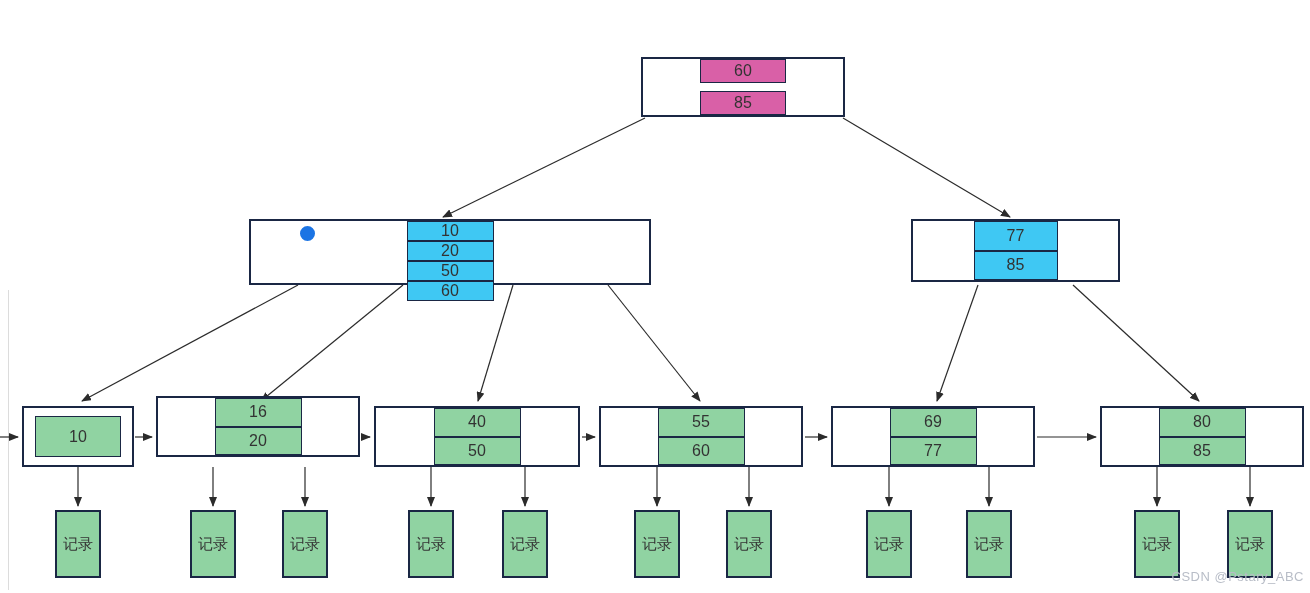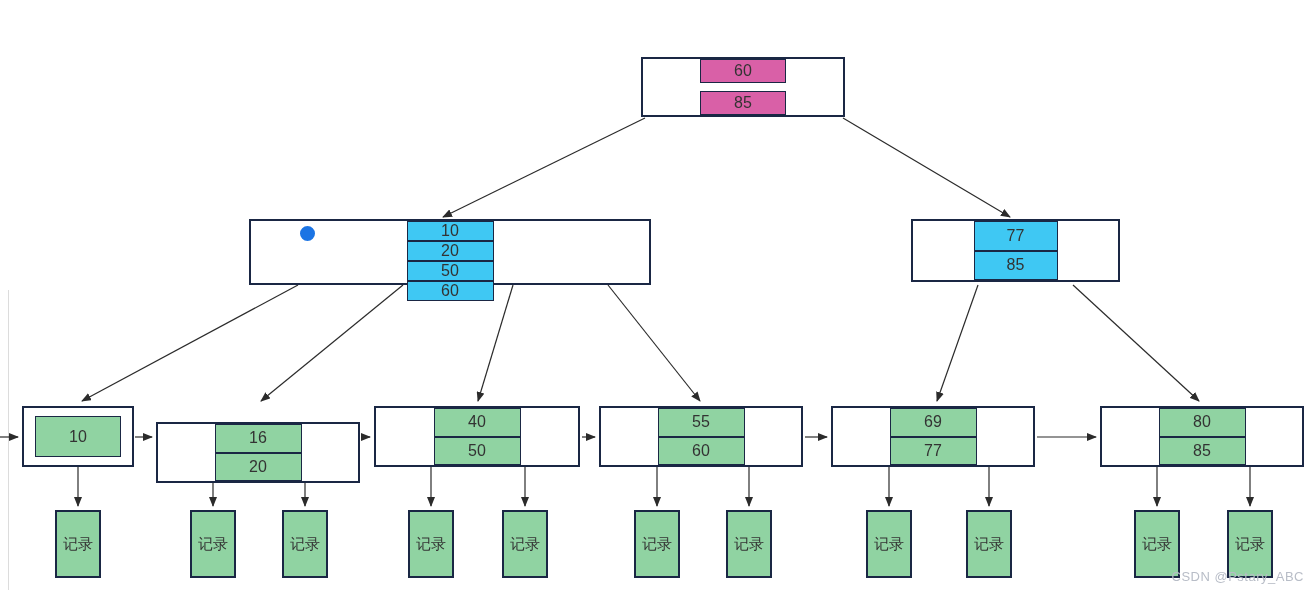--- a/index.html
+++ b/index.html
@@ -95,21 +95,21 @@
     <div class="cell cyan" style="width:84px;">77</div>
     <div class="cell cyan" style="width:84px;">85</div>
   </div>
 
   <div class="handle"></div>
 
   <div class="node centered" style="left:22px;top:406px;width:112px;height:61px;">
     <div class="cell green" style="width:86px;">10</div>
   </div>
 
-  <div class="node spread" style="left:156px;top:422px;width:204px;height:61px;">
+  <div class="node spread" style="left:156px;top:396px;width:204px;height:61px;">
     <div class="cell green">16</div>
     <div class="cell green">20</div>
   </div>
 
   <div class="node spread" style="left:374px;top:406px;width:206px;height:61px;">
     <div class="cell green">40</div>
     <div class="cell green">50</div>
   </div>
 
   <div class="node spread" style="left:599px;top:406px;width:204px;height:61px;">

